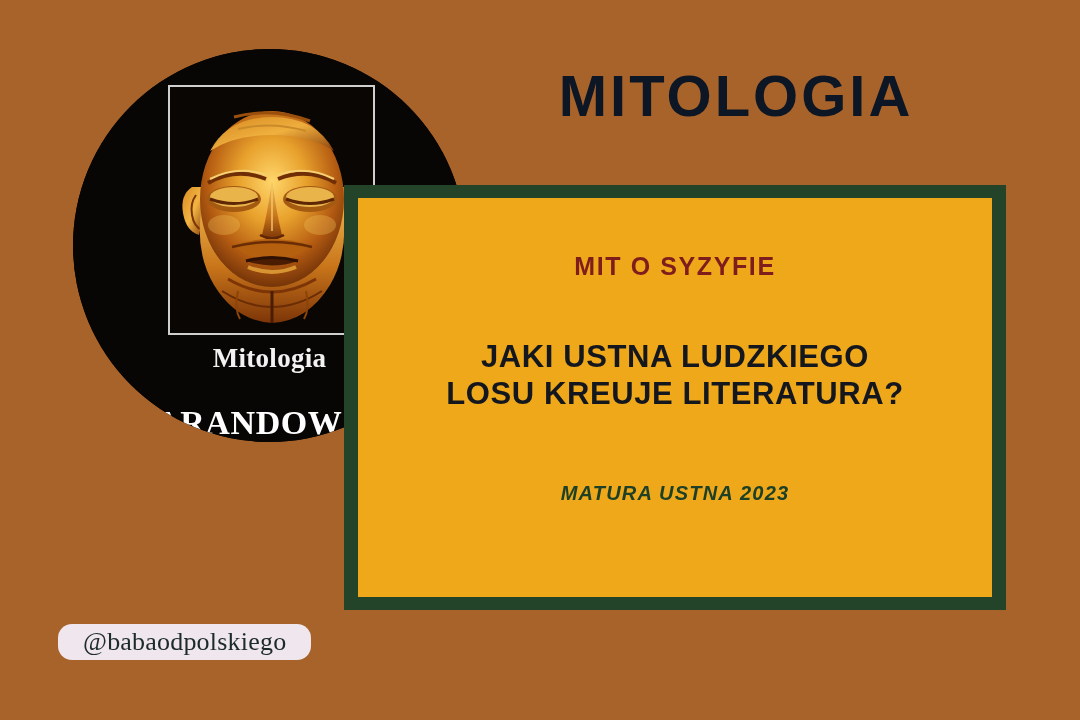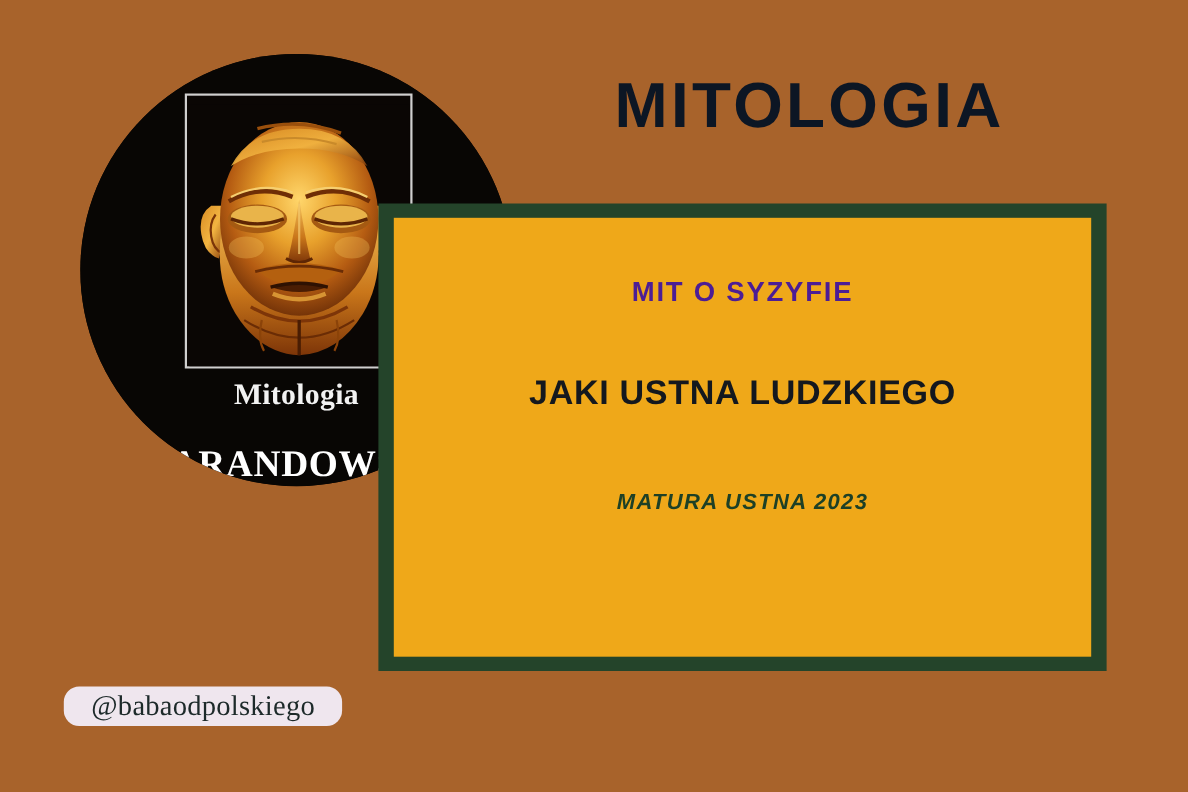--- a/index.html
+++ b/index.html
@@ -44,21 +44,21 @@
     height: 100%;
     display: flex;
     flex-direction: column;
     align-items: center;
   }
   #subject-label {
     margin-top: 54px;
     font-size: 25px;
     font-weight: 700;
     letter-spacing: 1.6px;
-    color: #4c1d95;
+    color: #7f1d1d;
     text-align: center;
     white-space: nowrap;
   }
   #question-block {
     margin-top: 58px;
     font-size: 31px;
     font-weight: 700;
     letter-spacing: 0.6px;
     line-height: 1.18;
     color: #14181e;
@@ -266,20 +266,21 @@
   </div>
 
   <div id="main-title">MITOLOGIA</div>
 
   <div id="card-frame">
     <div id="card-inner">
       <div id="card-text-stack">
         <div id="subject-label">MIT O SYZYFIE</div>
         <div id="question-block">
           <div>JAKI USTNA LUDZKIEGO</div>
+          <div>LOSU KREUJE LITERATURA?</div>
         </div>
         <div id="exam-label">MATURA USTNA 2023</div>
       </div>
     </div>
   </div>
 
   <div id="handle-pill">
     <span id="handle-text">@babaodpolskiego</span>
   </div>
 

